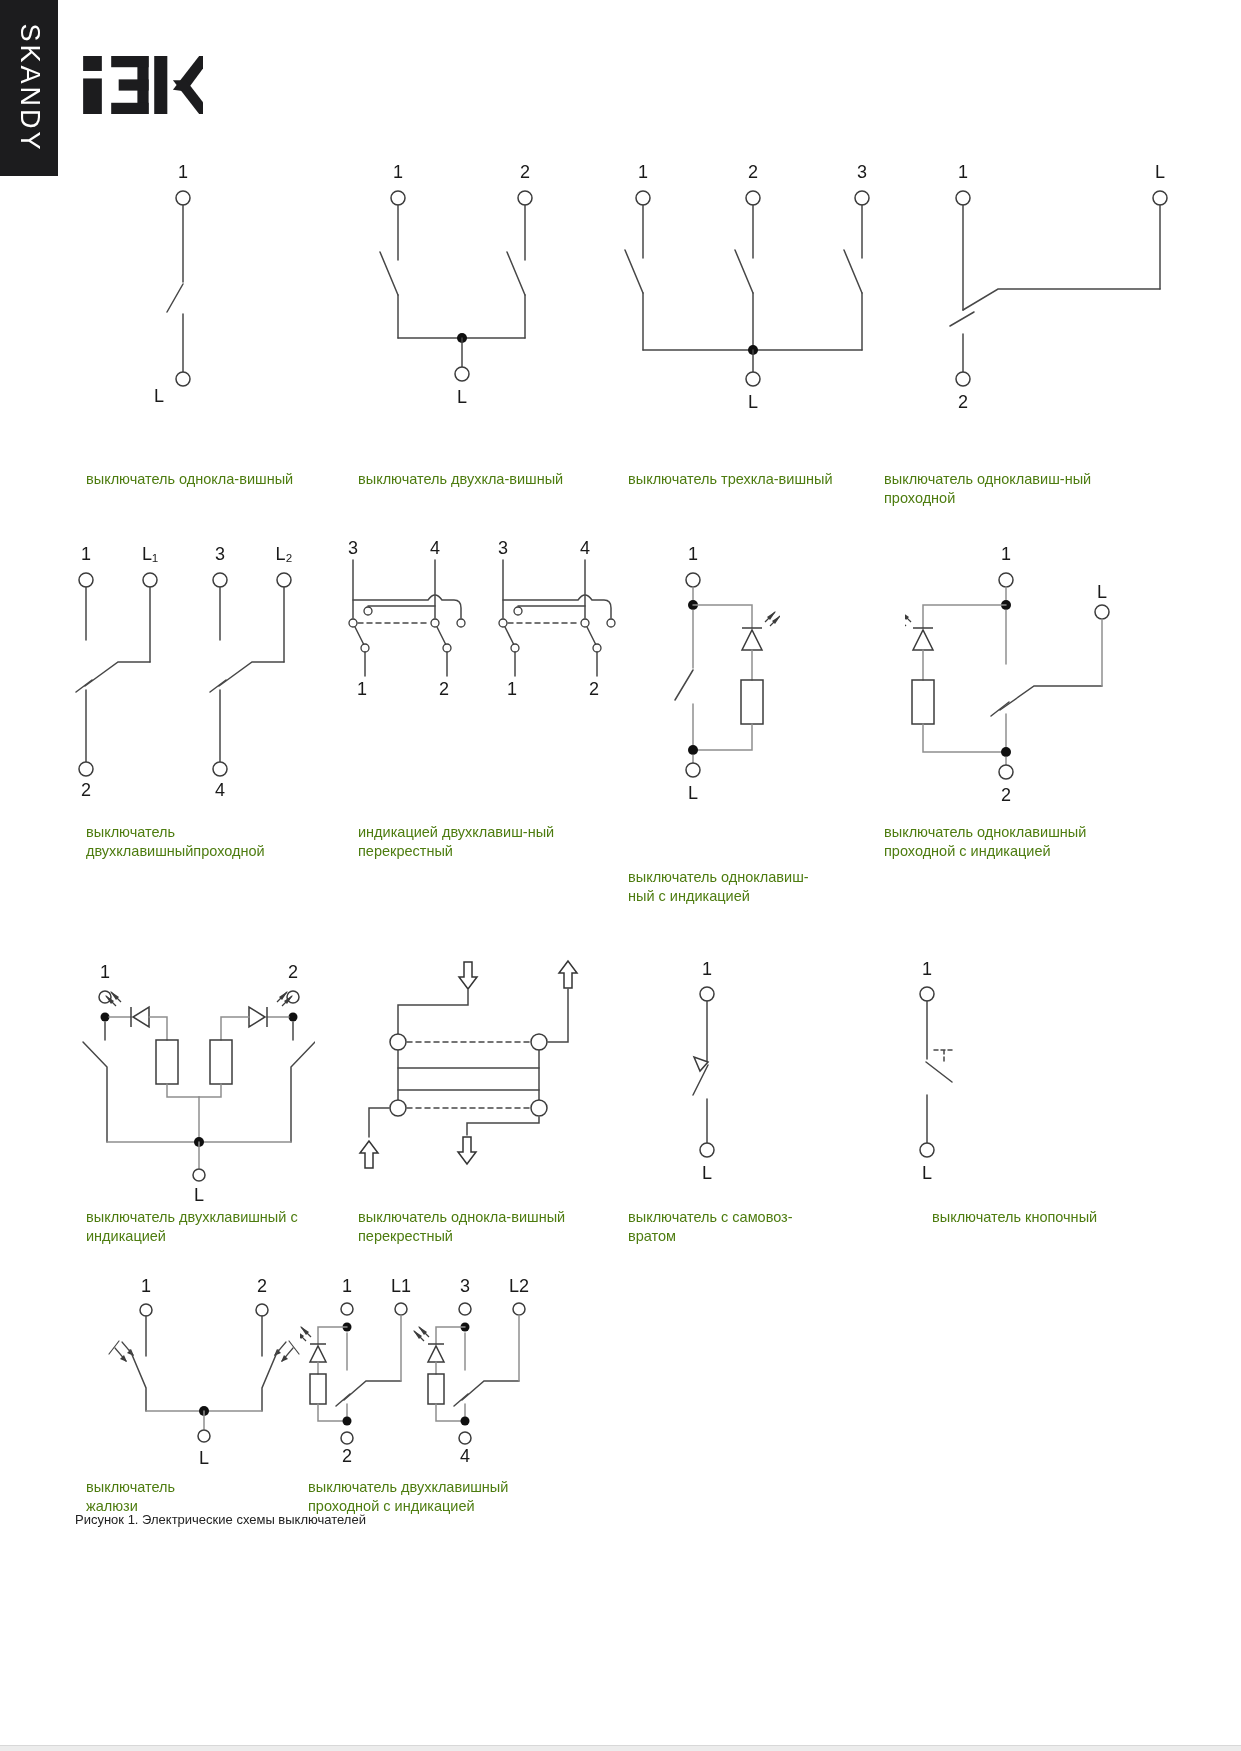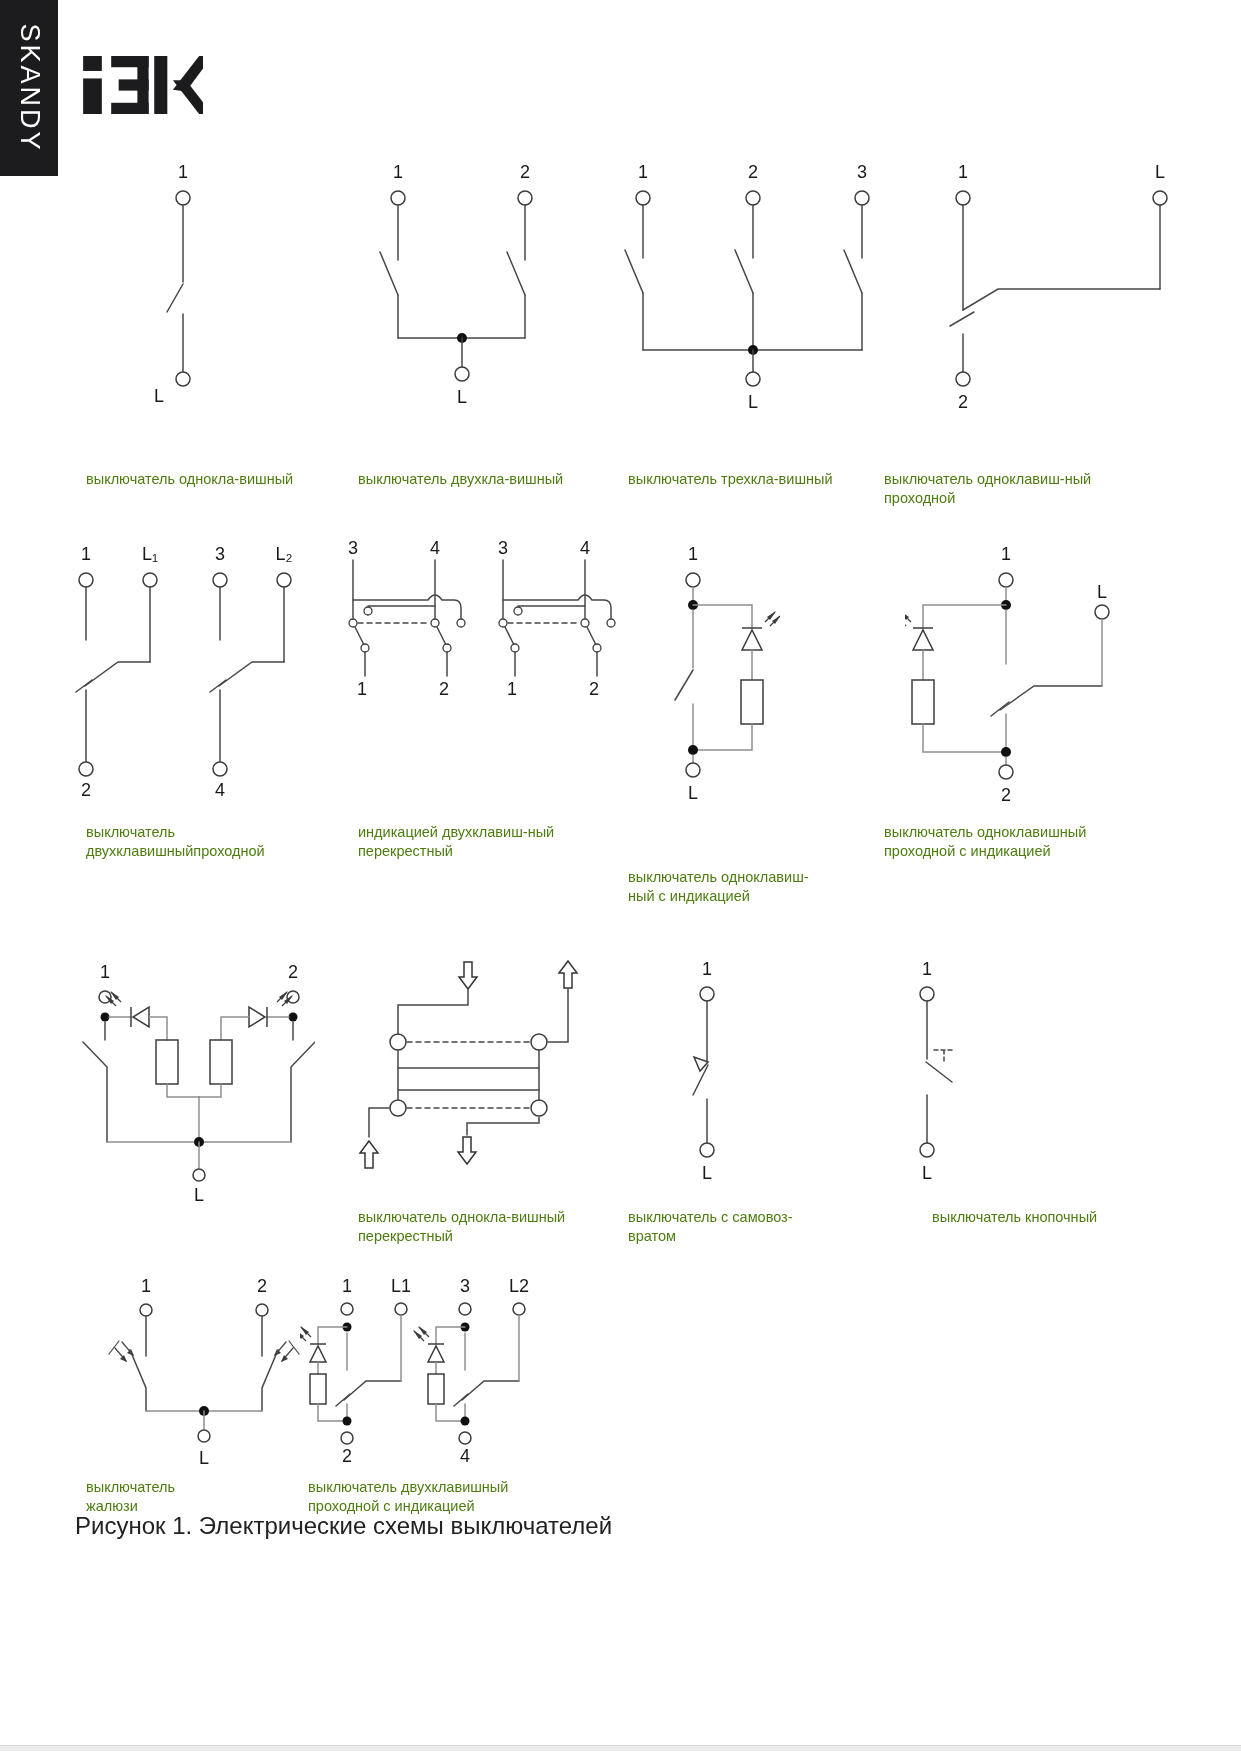--- a/index.html
+++ b/index.html
@@ -4,21 +4,21 @@
 <style>
   html,body{margin:0;padding:0;background:#ffffff;}
   .page{position:relative;width:1241px;height:1751px;background:#ffffff;
         font-family:"Liberation Sans",sans-serif;overflow:hidden;}
   .banner{position:absolute;left:0;top:0;width:58px;height:176px;background:#1c1c1e;}
   .banner-text{position:absolute;left:50%;top:50%;transform:translate(-50%,-50%);
         writing-mode:vertical-rl;color:#ffffff;font-size:27px;letter-spacing:3px;font-weight:400;}
   .logo{position:absolute;left:83px;top:56px;}
   .diag{position:absolute;margin:0;padding:0;}
   .cap{position:absolute;width:245px;font-size:14.5px;line-height:19px;color:#4d7c0f;}
-  .figcap{position:absolute;left:75px;top:1512px;font-size:24px;color:#222222;}
+  .figcap{position:absolute;left:75px;top:1512px;font-size:13px;color:#222222;}
   .edge{position:absolute;left:0;top:1745px;width:1241px;height:6px;background:#ececec;border-top:1px solid #d8d8d8;}
   svg text.lbl{font-family:"Liberation Sans",sans-serif;font-size:18px;fill:#1a1a1a;text-anchor:middle;}
   .w{stroke:#474747;stroke-width:1.5;fill:none;stroke-linecap:round;}
   .wl{stroke:#8f8f8f;stroke-width:1.5;fill:none;stroke-linecap:round;}
   .term{fill:#ffffff;stroke:#3c3c3c;stroke-width:1.5;}
   .dot{fill:#101010;stroke:none;}
   .sym{stroke:#3c3c3c;stroke-width:1.5;fill:none;}
   .symf{fill:#ffffff;stroke:#3c3c3c;stroke-width:1.5;}
   .dash{stroke-dasharray:5 4;}
   .pole{fill:#ffffff;stroke:#3c3c3c;stroke-width:1.3;}
@@ -435,20 +435,24 @@
       <circle class="term" cx="77" cy="39" r="7"></circle>
       <path class="w" d="M77,46 V104"></path>
       <path class="w" style="stroke-dasharray:4 3" d="M84,95 H104 M94,95 V109"></path>
       <path class="w" d="M76,107 L102,127"></path>
       <path class="w" d="M77,140 V188"></path>
       <circle class="term" cx="77" cy="195" r="7"></circle>
       <text class="lbl" x="77" y="224">L</text>
     </svg>
   </figure>
 
+  <div class="cap" style="left:86px;top:1208px">
+    <div>выключатель двухклавишный с</div>
+      <div>индикацией</div>
+  </div>
   <div class="cap" style="left:358px;top:1208px">
     <div>выключатель однокла-вишный</div>
       <div>перекрестный</div>
   </div>
   <div class="cap" style="left:628px;top:1208px">
     <div>выключатель с самовоз-</div>
       <div>вратом</div>
   </div>
   <div class="cap" style="left:932px;top:1208px">
     <div>выключатель кнопочный</div>

